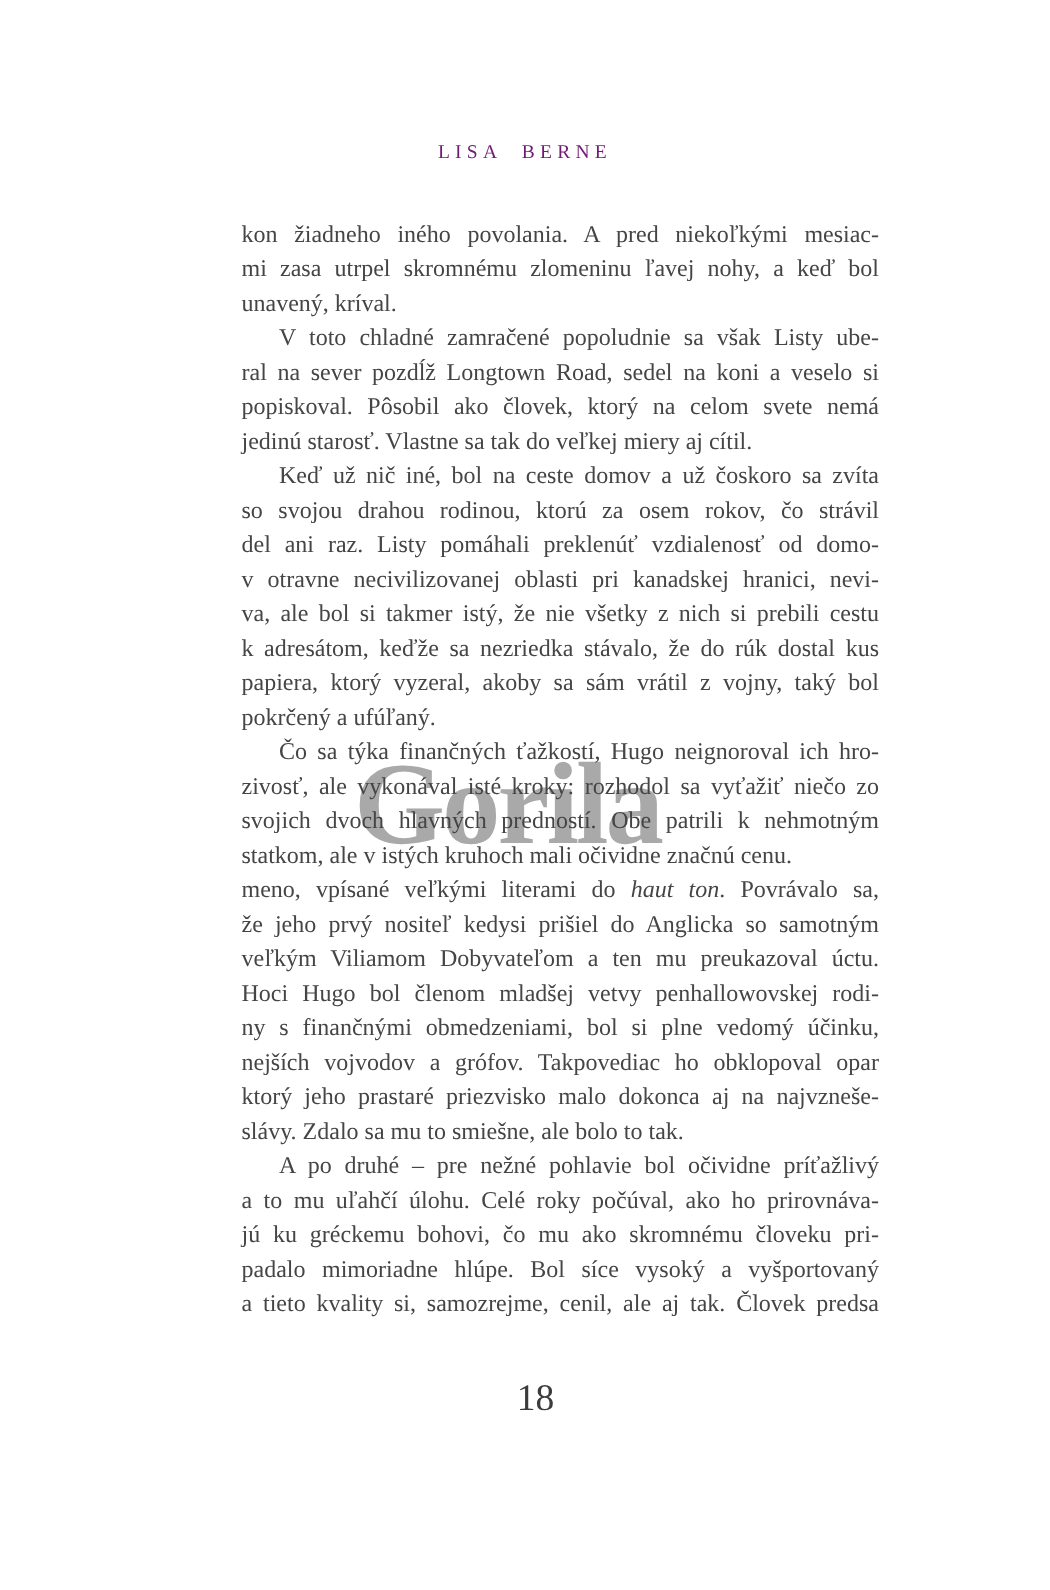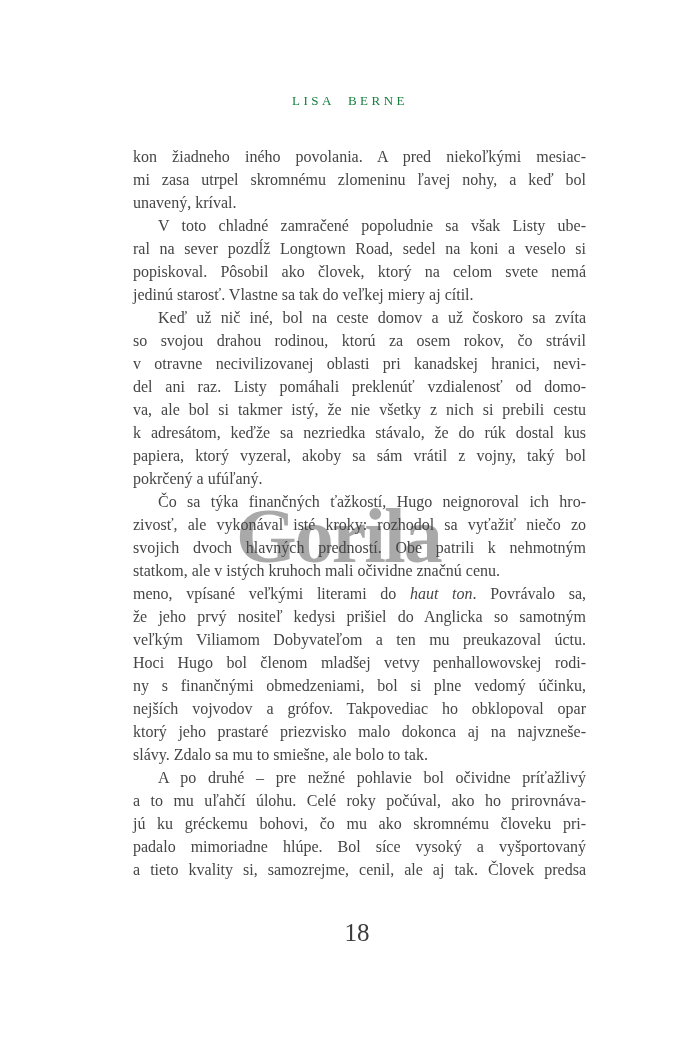--- a/index.html
+++ b/index.html
@@ -17,21 +17,21 @@
   }
   .running-header {
     position: absolute;
     top: 93px;
     left: 0;
     width: 700px;
     text-align: center;
     font-size: 13px;
     letter-spacing: 3.5px;
     word-spacing: 7px;
-    color: #15803d;
+    color: #701a75;
     z-index: 2;
   }
   .watermark {
     position: absolute;
     top: 497px;
     left: 236px;
     font-family: Liberation Serif, serif;
     font-weight: bold;
     font-size: 78px;
     line-height: 78px;
@@ -48,20 +48,21 @@
     z-index: 2;
     color: #454545;
     font-size: 16px;
   }
   .line {
     line-height: 23px;
     height: 23px;
     white-space: normal;
     text-align: justify;
     text-align-last: justify;
+    margin-left: 28px;
   }
   .line.lastline {
     text-align: left;
     text-align-last: left;
   }
   .line.indent {
     text-indent: 25px;
   }
   .page-number {
     position: absolute;
@@ -91,22 +92,22 @@
       </div>
       <div>
         <div class="line indent">V toto chladné zamračené popoludnie sa však Listy ube-</div>
         <div class="line">ral na sever pozdĺž Longtown Road, sedel na koni a veselo si</div>
         <div class="line">popiskoval. Pôsobil ako človek, ktorý na celom svete nemá</div>
         <div class="line lastline">jedinú starosť. Vlastne sa tak do veľkej miery aj cítil.</div>
       </div>
       <div>
         <div class="line indent">Keď už nič iné, bol na ceste domov a už čoskoro sa zvíta</div>
         <div class="line">so svojou drahou rodinou, ktorú za osem rokov, čo strávil</div>
+        <div class="line">del ani raz. Listy pomáhali preklenúť vzdialenosť od domo-</div>
         <div class="line">v otravne necivilizovanej oblasti pri kanadskej hranici, nevi-</div>
-        <div class="line">del ani raz. Listy pomáhali preklenúť vzdialenosť od domo-</div>
         <div class="line">va, ale bol si takmer istý, že nie všetky z nich si prebili cestu</div>
         <div class="line">k adresátom, keďže sa nezriedka stávalo, že do rúk dostal kus</div>
         <div class="line">papiera, ktorý vyzeral, akoby sa sám vrátil z vojny, taký bol</div>
         <div class="line lastline">pokrčený a ufúľaný.</div>
       </div>
       <div>
         <div class="line indent">Čo sa týka finančných ťažkostí, Hugo neignoroval ich hro-</div>
         <div class="line">zivosť, ale vykonával isté kroky: rozhodol sa vyťažiť niečo zo</div>
         <div class="line">svojich dvoch hlavných predností. Obe patrili k nehmotným</div>
         <div class="line lastline">statkom, ale v istých kruhoch mali očividne značnú cenu.</div>

